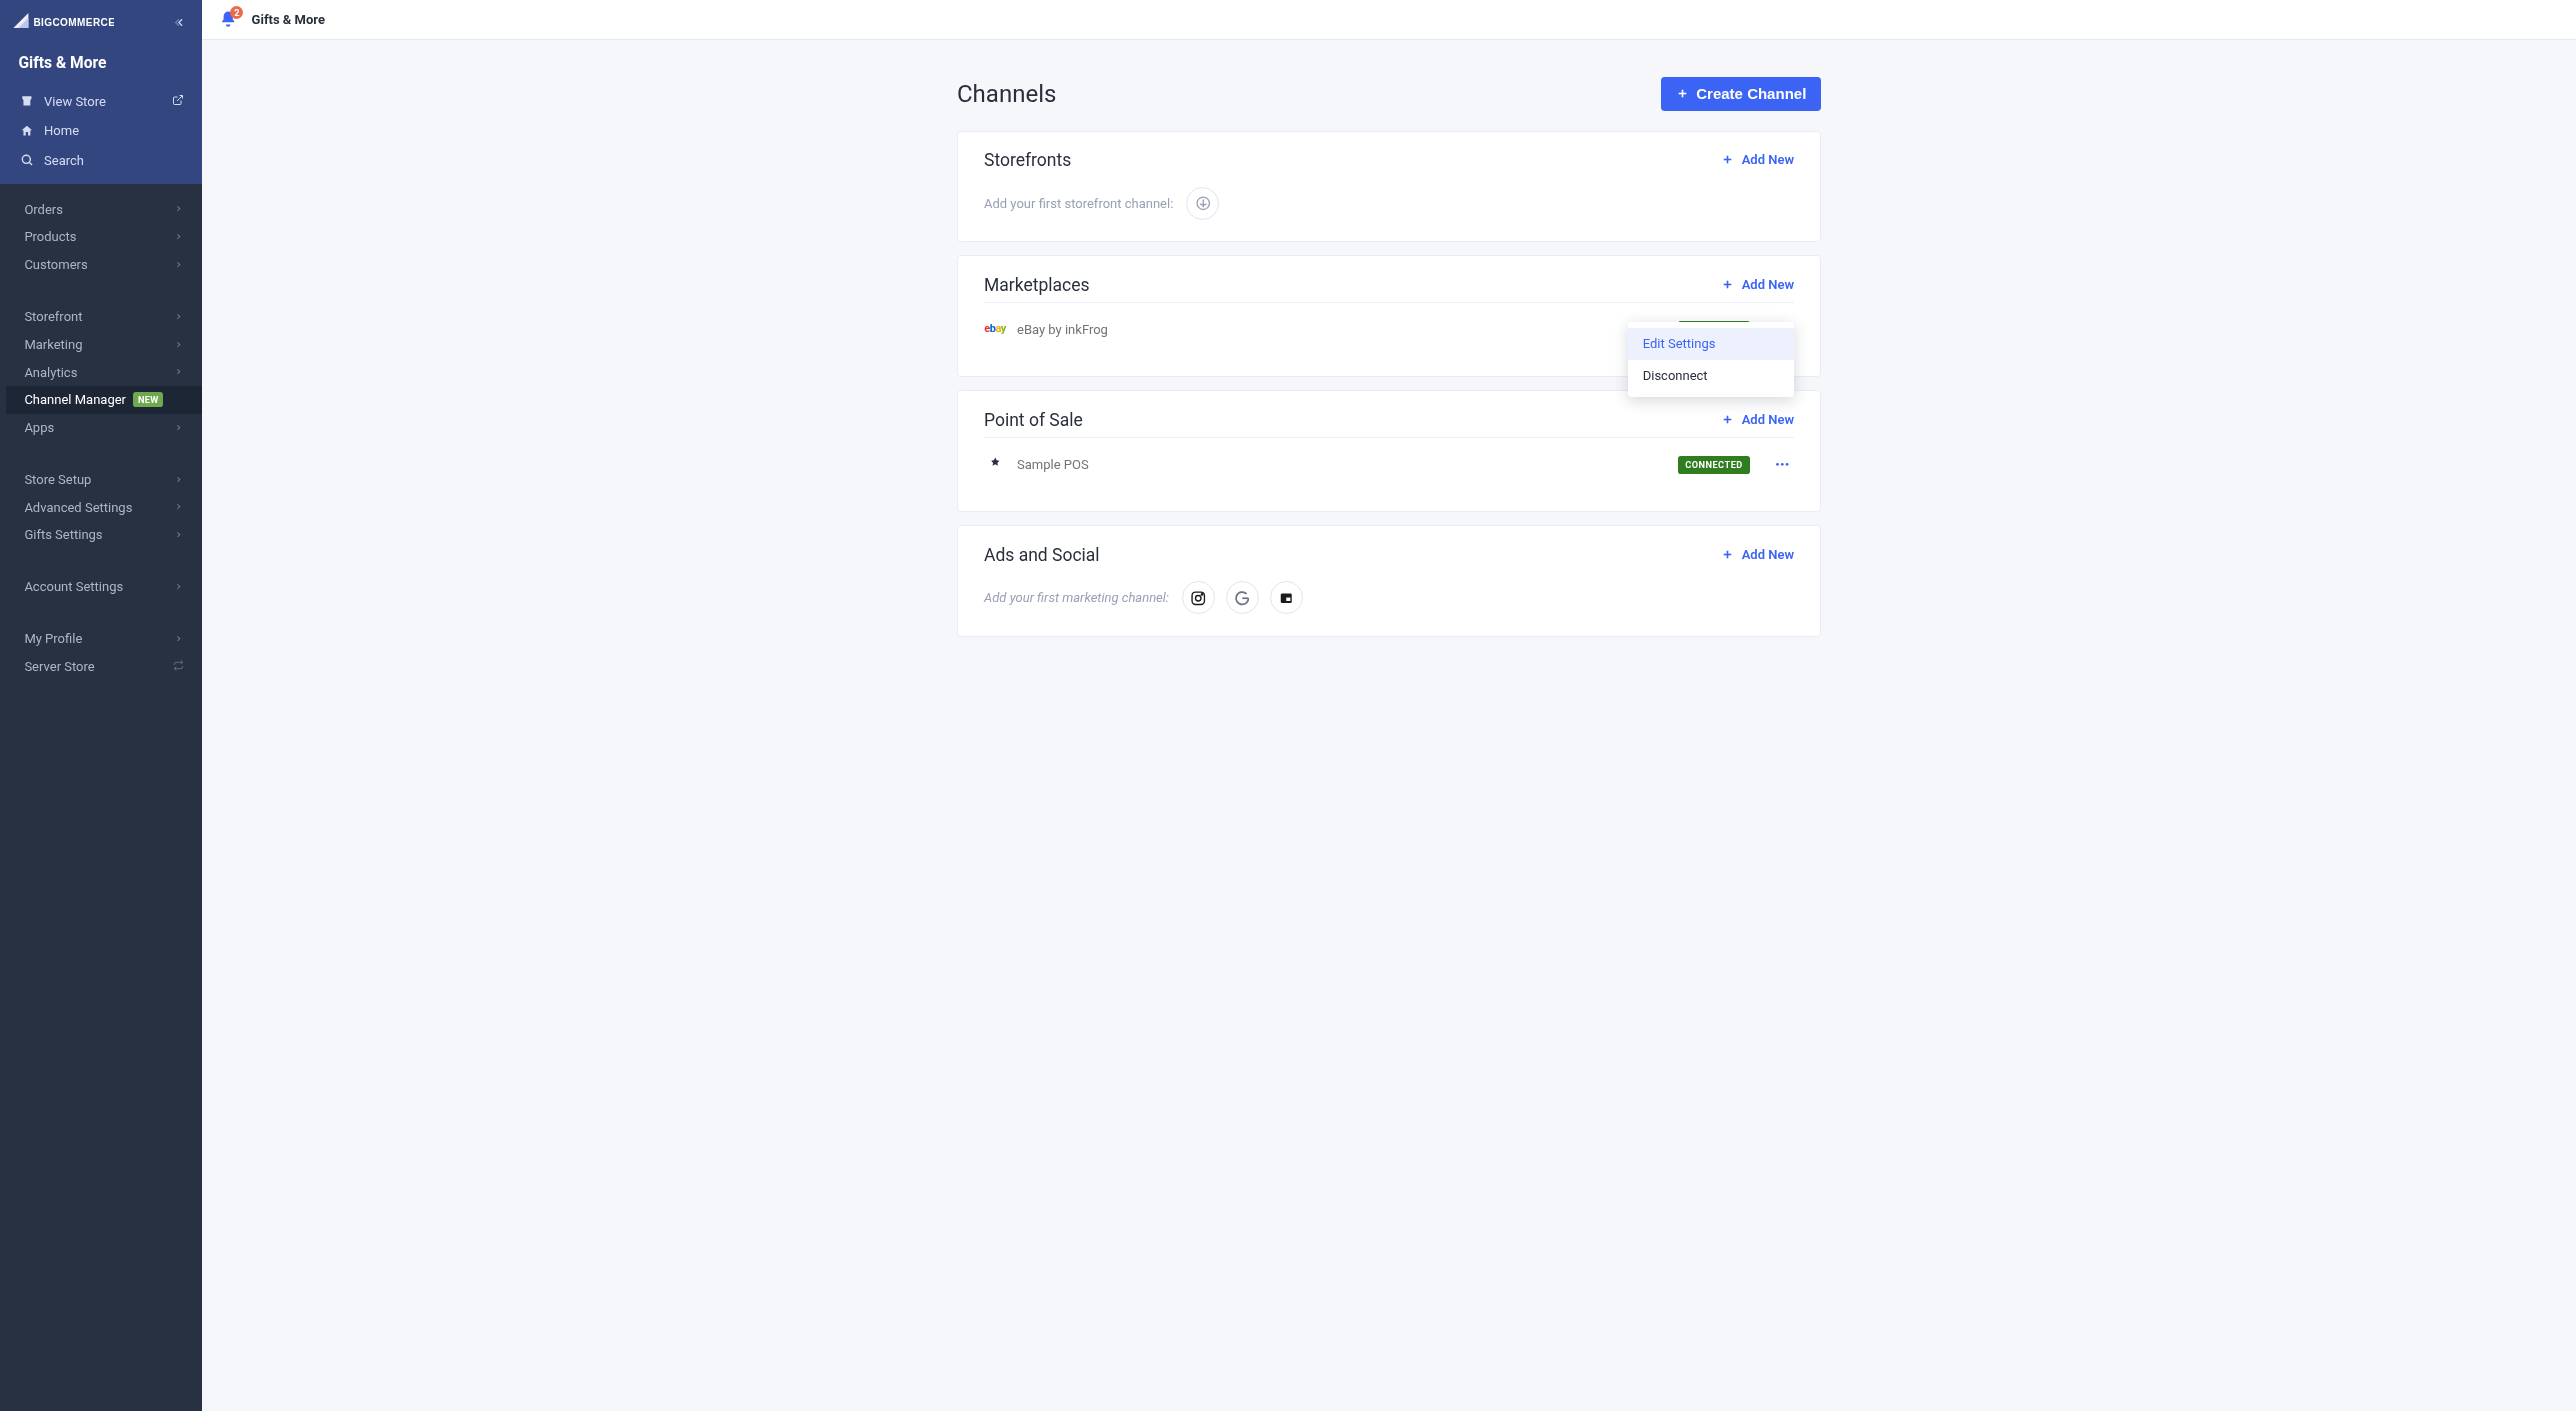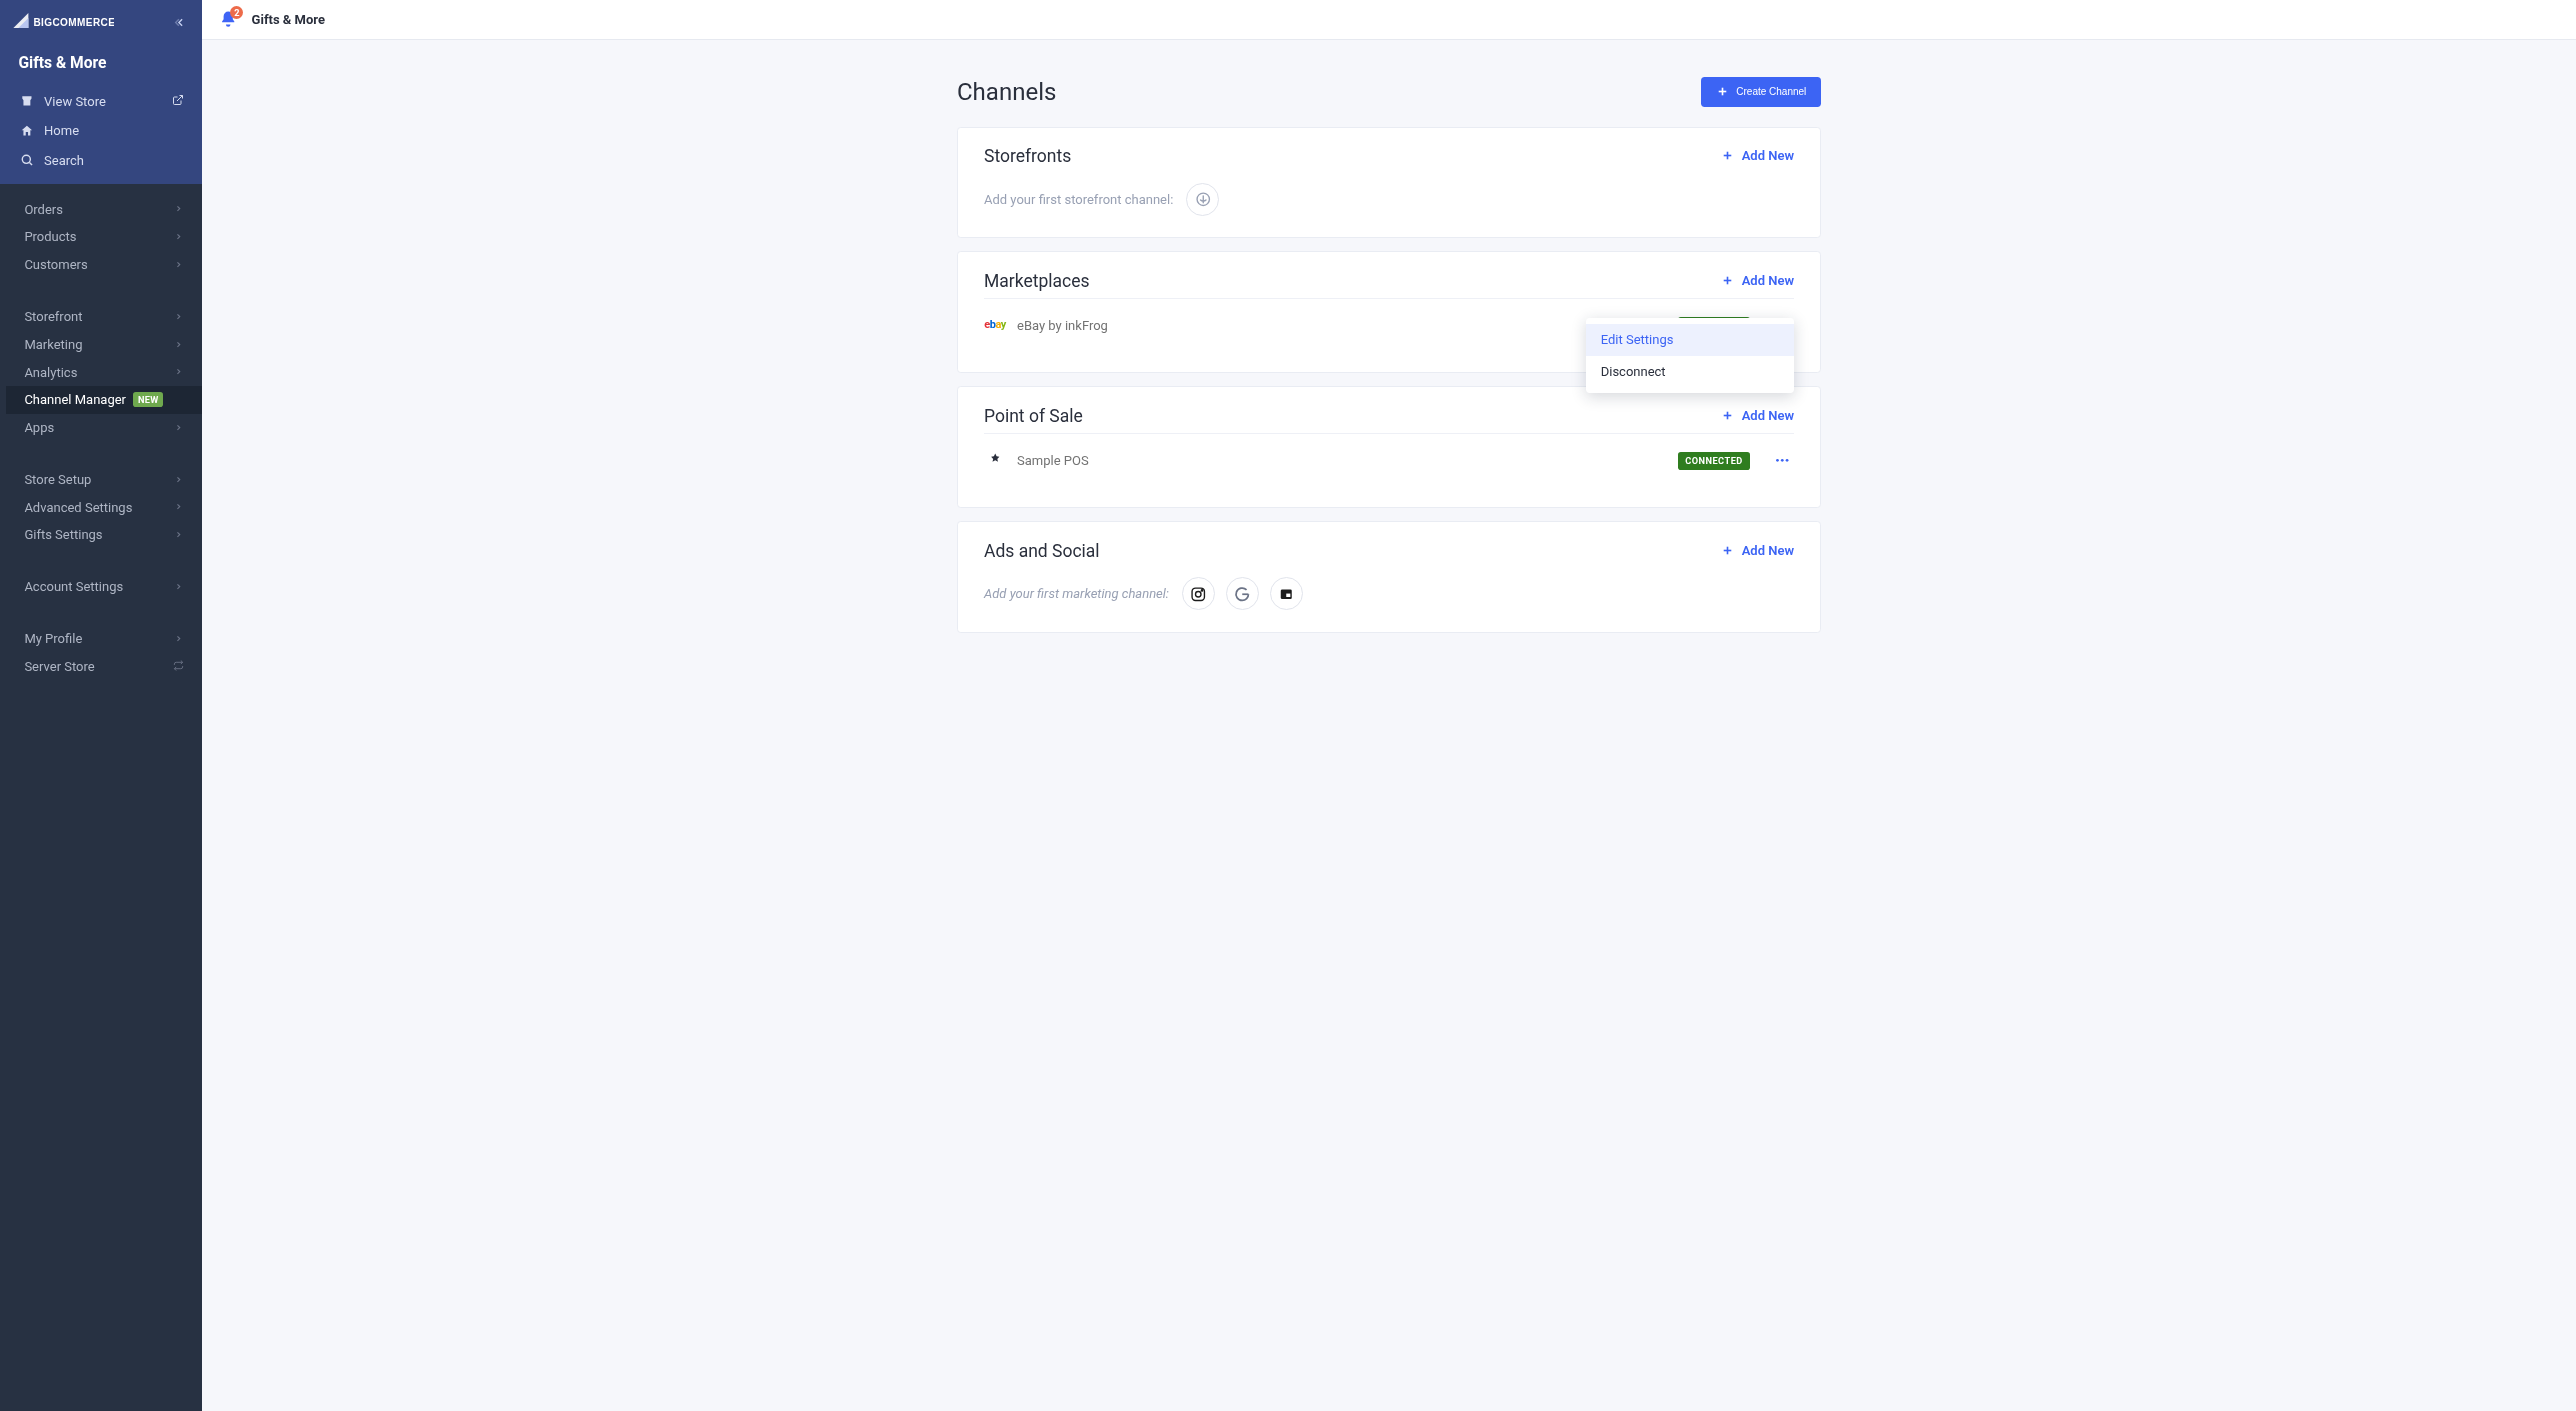--- a/index.html
+++ b/index.html
@@ -32,40 +32,40 @@
     .topbar { background: #fff; border-bottom: 0.9px solid #e6e9f0; height: 40px; display: flex; align-items: center; padding: 0 16.5px; }
     .bell { position: relative; margin-right: 14.7px; color: #3f64f5; display: flex; }
     .bell-badge { position: absolute; top: -4.6px; right: -6.4px; background: #ed6b4a; color: #fff; border-radius: 7.3px; font-size: 9.2px; min-width: 13px; height: 13px; display: flex; align-items: center; justify-content: center; padding: 0 2.8px; font-weight: 700; }
     .crumb { font-weight: 700; color: #2a2f3c; font-size: 13px; }
 
     
     .content { padding: 37px 16.5px 37px; max-width: 1360px; width: 100%; margin: 0 auto; }
     .content-inner { max-width: 864px; margin: 0 auto; }
     .page-header { display: flex; align-items: center; justify-content: space-between; margin-bottom: 20px; }
     .page-title { font-size: 24px; font-weight: 400; color: #2a2f3c; }
-    .btn-primary { background: #3c64f4; color: #fff; border: none; border-radius: 3.7px; padding: 8.3px 14.7px; font-size: 10px; font-weight: 400; display: flex; align-items: center; cursor: pointer; }
+    .btn-primary { background: #3c64f4; color: #fff; border: none; border-radius: 3.7px; padding: 8.3px 14.7px; font-size: 15px; font-weight: 700; display: flex; align-items: center; cursor: pointer; }
     .btn-primary .plus { margin-right: 7.3px; display: flex; }
 
     .card { background: #fff; border: 0.9px solid #e9ecf3; border-radius: 3.7px; margin-bottom: 13px; padding: 18.4px 26px 20px; position: relative; }
     .card-header { display: flex; align-items: center; justify-content: space-between; margin-bottom: 3.7px; }
     .card-title { font-size: 17.5px; font-weight: 400; color: #2a2f3c; }
     .add-new { color: #3c64f4; font-weight: 600; font-size: 13px; display: flex; align-items: center; cursor: pointer; }
     .add-new .plus { margin-right: 7.3px; display: flex; color: #3c64f4; }
     .empty-row { display: flex; align-items: center; padding: 13px 0 1.8px; }
     .empty-text { color: #98a0b3; font-size: 13px; margin-right: 13px; }
     .icon-circle { width: 33px; height: 33px; border: 0.9px solid #e1e4ec; border-radius: 50%; display: flex; align-items: center; justify-content: center; margin-right: 11px; color: #5a6478; }
 
     .channel-row { display: flex; align-items: center; padding: 14.7px 0; border-top: 0.9px solid #eef0f6; margin-top: 7.3px; }
     .channel-row:first-of-type { margin-top: 7.3px; }
     .channel-icon { width: 22px; height: 16.5px; margin-right: 11px; display: flex; justify-content: center; }
     .channel-name { font-size: 13px; color: #737373; flex: 1; }
     .status-badge { background: #2f7d1f; color: #fff; font-size: 9.2px; font-weight: 700; letter-spacing: 0.5px; padding: 3.7px 7.3px; border-radius: 2.8px; margin-right: 20px; }
     .more-btn { color: #3c64f4; cursor: pointer; display: flex; padding: 3.7px; }
 
-    .dropdown { position: absolute; right: 26px; top: 66px; background: #fff; border-radius: 3.7px; box-shadow: 0 3.7px 14.7px rgba(30,40,60,0.18); width: 208px; padding: 5.5px 0; z-index: 5; }
+    .dropdown { position: absolute; right: 26px; top: 66px; background: #fff; border-radius: 3.7px; box-shadow: 0 3.7px 14.7px rgba(30,40,60,0.18); width: 166px; padding: 5.5px 0; z-index: 5; }
     .dropdown-item { padding: 8.3px 14.7px; font-size: 13px; cursor: pointer; }
     .dropdown-item.highlight { background: #edf1fe; color: #3c64f4; }
     .dropdown-item.normal { color: #2a2f3c; }
 
     .icons-row { display: flex; align-items: center; padding: 13px 0 1.8px; font-style: italic; }
 
     
     .ebay { font-size: 11px; font-weight: 700; letter-spacing: -0.5px; }
     .ebay .e { color: #e43238; }
     .ebay .b { color: #0063d1; }

